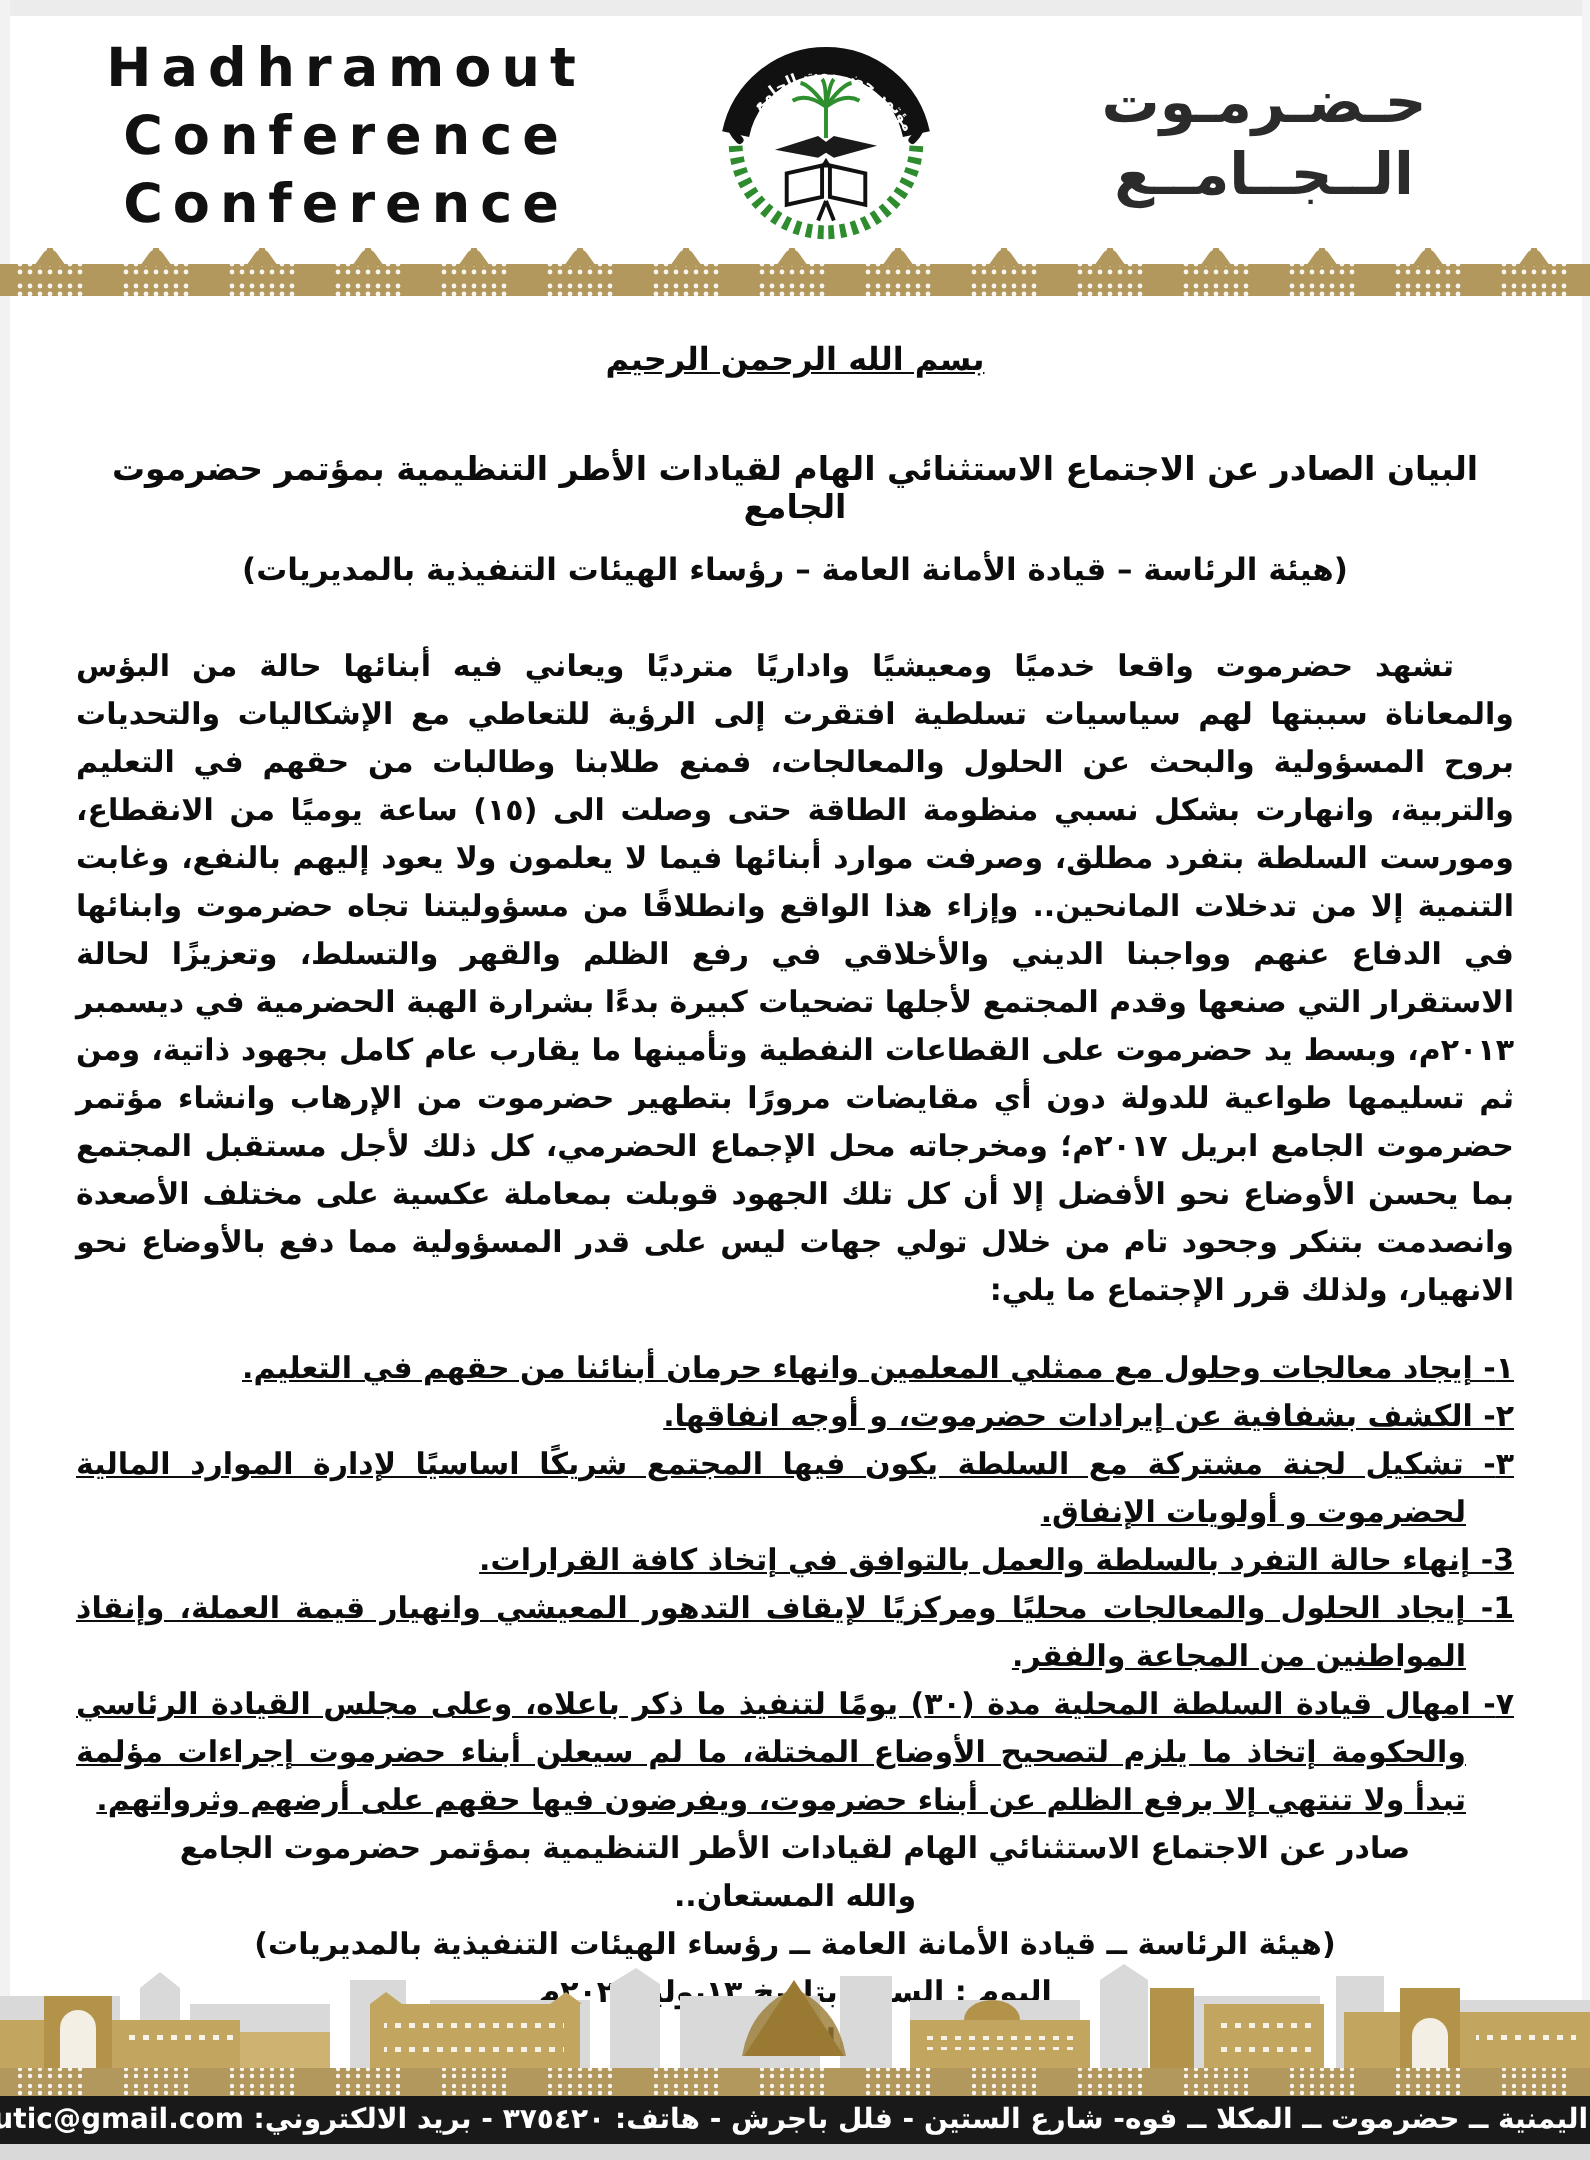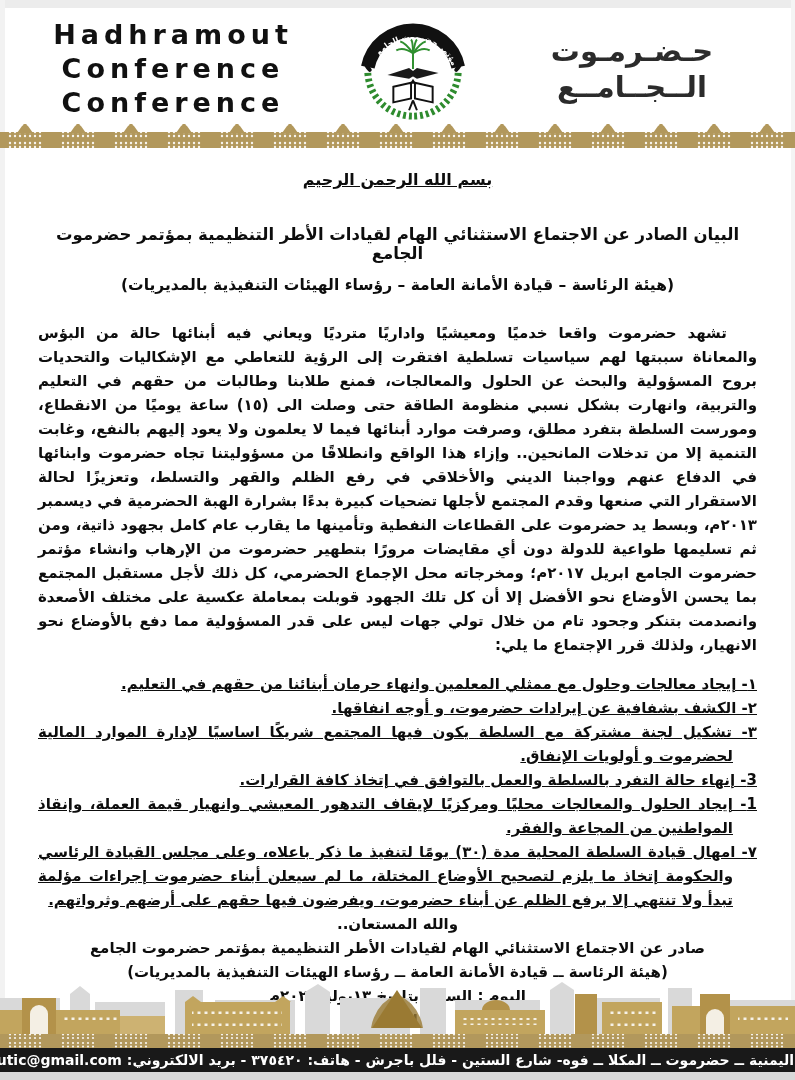--- a/index.html
+++ b/index.html
@@ -192,22 +192,22 @@
   <ol class="decisions">
     <li>١- إيجاد معالجات وحلول مع ممثلي المعلمين وانهاء حرمان أبنائنا من حقهم في التعليم.</li>
     <li>٢- الكشف بشفافية عن إيرادات حضرموت، و أوجه انفاقها.</li>
     <li>٣- تشكيل لجنة مشتركة مع السلطة يكون فيها المجتمع شريكًا اساسيًا لإدارة الموارد المالية لحضرموت و أولويات الإنفاق.</li>
     <li>3- إنهاء حالة التفرد بالسلطة والعمل بالتوافق في إتخاذ كافة القرارات.</li>
     <li>1- إيجاد الحلول والمعالجات محليًا ومركزيًا لإيقاف التدهور المعيشي وانهيار قيمة العملة، وإنقاذ المواطنين من المجاعة والفقر.</li>
     <li>٧- امهال قيادة السلطة المحلية مدة (٣٠) يومًا لتنفيذ ما ذكر باعلاه، وعلى مجلس القيادة الرئاسي والحكومة إتخاذ ما يلزم لتصحيح الأوضاع المختلة، ما لم سيعلن أبناء حضرموت إجراءات مؤلمة تبدأ ولا تنتهي إلا برفع الظلم عن أبناء حضرموت، ويفرضون فيها حقهم على أرضهم وثرواتهم.</li>
   </ol>
 
   <div class="closing">
+    <span class="ln">صادر عن الاجتماع الاستثنائي الهام لقيادات الأطر التنظيمية بمؤتمر حضرموت الجامع</span>
     <span class="ln">والله المستعان..</span>
-    <span class="ln">صادر عن الاجتماع الاستثنائي الهام لقيادات الأطر التنظيمية بمؤتمر حضرموت الجامع</span>
     <span class="ln">(هيئة الرئاسة ــ قيادة الأمانة العامة ــ رؤساء الهيئات التنفيذية بالمديريات)</span>
     <span class="ln">اليوم :  السبت بتاريخ ١٣يوليو٢٠٢٤م</span>
     <span class="ln">المكلا</span>
   </div>
 </div>
 
 <svg class="cityscape" viewBox="0 0 795 68">
   <defs>
     <pattern id="dotsBot" width="53" height="12" patternUnits="userSpaceOnUse">
       <g fill="#ffffff" opacity="0.9">

